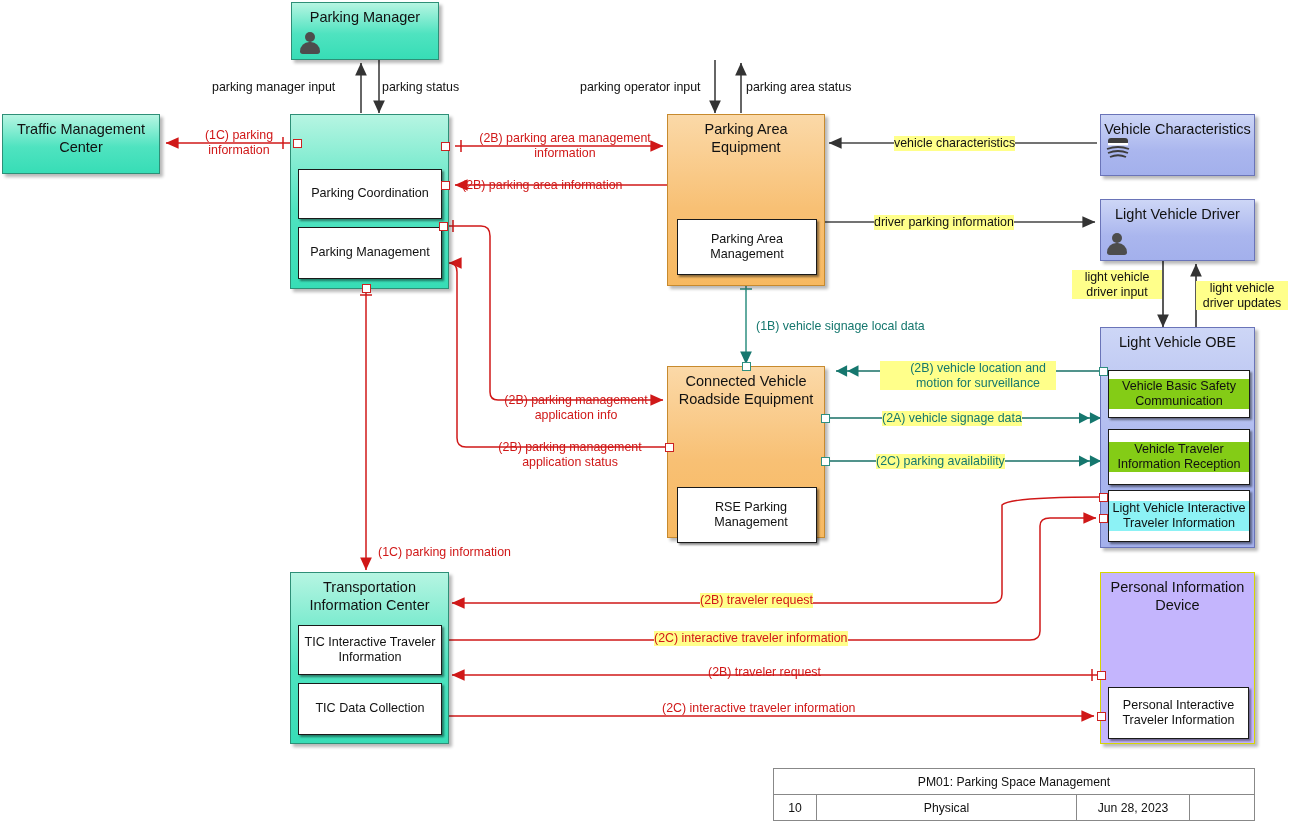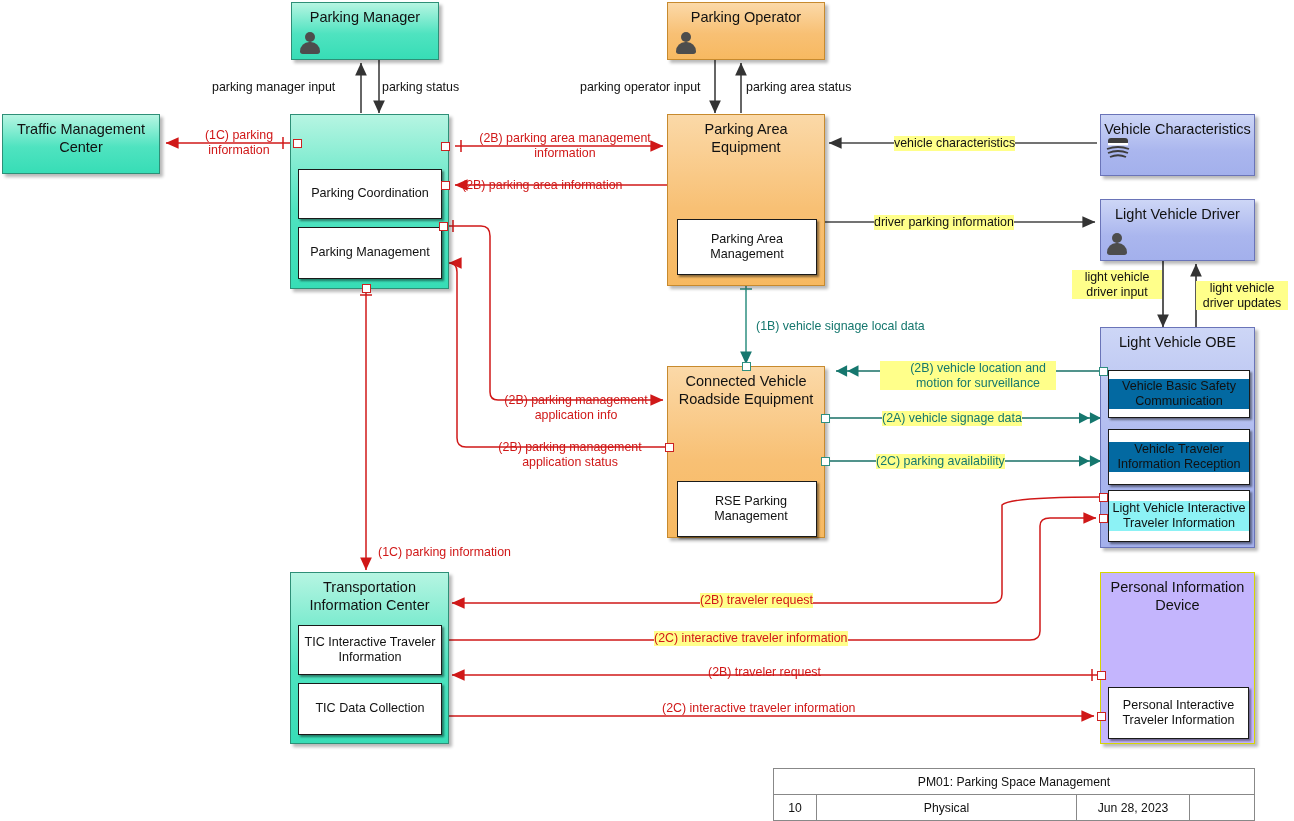--- a/index.html
+++ b/index.html
@@ -16,21 +16,21 @@
   
   .teal{background:linear-gradient(180deg,#b6f5e2 0%,#4fe3c0 55%,#37ddb6 100%);border-color:#2e8f77;}
   .orange{background:linear-gradient(180deg,#fbd9a8 0%,#f8c074 55%,#f7b961 100%);border-color:#c78a2e;}
   .blue{background:linear-gradient(180deg,#cdd6f6 0%,#aab6ee 60%,#a3b0ec 100%);border-color:#6a74b8;}
   .yellowbx{background:#c4b5fd;border-color:#d6d600;}
 
   
   .sub{position:absolute;box-sizing:border-box;background:#fff;border:1.4px solid #1a1a1a;
        box-shadow:2px 2px 2px rgba(0,0,0,.45);display:flex;align-items:center;justify-content:center;
        text-align:center;font-size:12.6px;color:#111;line-height:1.2;}
-  .sub span.hl{background:#0369a1;}
+  .sub span.hl{background:#84cc16;}
   .sub span.cy{background:#8cf2f5;}
 
   
   .person{position:absolute;width:22px;height:24px;}
   .person::before{content:"";position:absolute;left:6px;top:1px;width:10px;height:10px;
                   border-radius:50%;background:#4d4d4d;}
   .person::after{content:"";position:absolute;left:1px;top:11px;width:20px;height:12px;
                  border-radius:10px 10px 3px 3px;background:#4d4d4d;}
   .carglyph{position:absolute;width:26px;height:26px;}
 
@@ -131,24 +131,20 @@
 
       <line x1="448" y1="716" x2="1094" y2="716" stroke="#d01818" marker-end="url(#ar-r)"></line>
     </g>
   </svg>
 
   <div class="box teal" style="left:291px;top:2px;width:148px;height:58px;">
     <div class="ttl">Parking Manager</div>
     <div class="person" style="left:7px;top:28px;"></div>
   </div>
 
-  <div class="box orange" style="left:667px;top:2px;width:158px;height:58px;">
-    <div class="ttl">Parking Operator</div>
-    <div class="person" style="left:7px;top:28px;"></div>
-  </div>
 
   <div class="box teal" style="left:2px;top:114px;width:158px;height:60px;">
     <div class="ttl">Traffic Management Center</div>
   </div>
 
   <div class="box teal" style="left:290px;top:114px;width:159px;height:175px;">
     <div class="sub" style="left:7px;top:54px;width:144px;height:50px;">
       <span>Parking Coordination</span>
     </div>
     <div class="sub" style="left:7px;top:112px;width:144px;height:52px;">
@@ -195,21 +191,21 @@
     <div class="sub" style="left:7px;top:162px;width:142px;height:52px;">
       <span class="cy">Light Vehicle Interactive Traveler Information</span>
     </div>
   </div>
   <div class="port grn" style="left:1099px;top:367px;"></div>
   <div class="port red" style="left:1099px;top:493px;"></div>
   <div class="port red" style="left:1099px;top:514px;"></div>
 
   <div class="box orange" style="left:667px;top:366px;width:158px;height:172px;">
     <div class="ttl">Connected Vehicle Roadside Equipment</div>
-    <div class="sub" style="left:9px;top:114px;width:140px;height:56px;padding-left:8px;">
+    <div class="sub" style="left:9px;top:120px;width:140px;height:56px;padding-left:8px;">
       <span>RSE Parking Management</span>
     </div>
   </div>
   <div class="port grn" style="left:742px;top:362px;"></div>
   <div class="port grn" style="left:821px;top:414px;"></div>
   <div class="port grn" style="left:821px;top:457px;"></div>
   <div class="port red" style="left:665px;top:443px;"></div>
 
   <div class="box teal" style="left:290px;top:572px;width:159px;height:172px;">
     <div class="ttl">Transportation Information Center</div>

